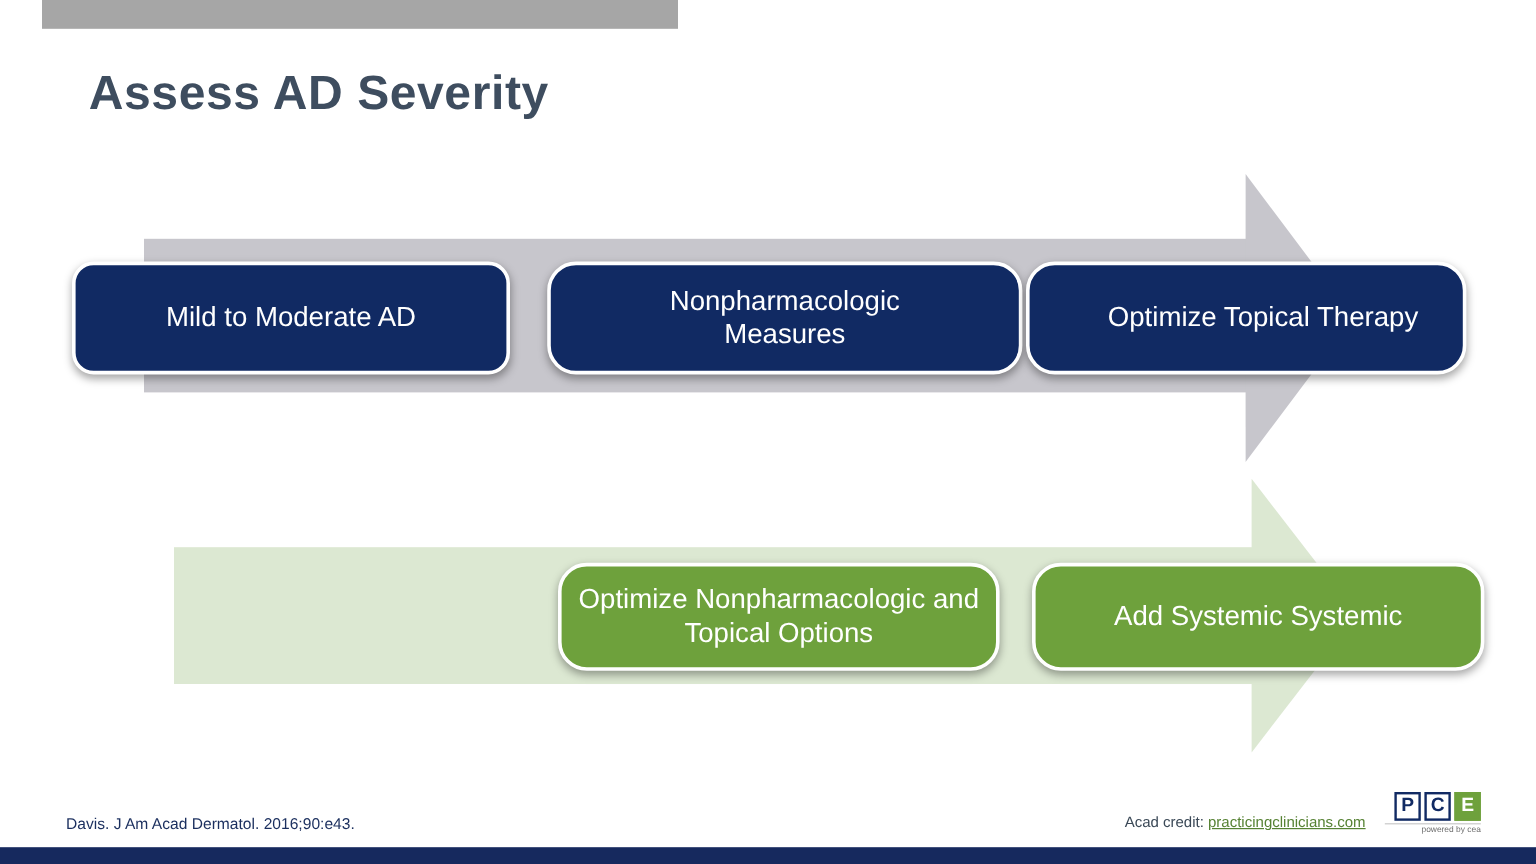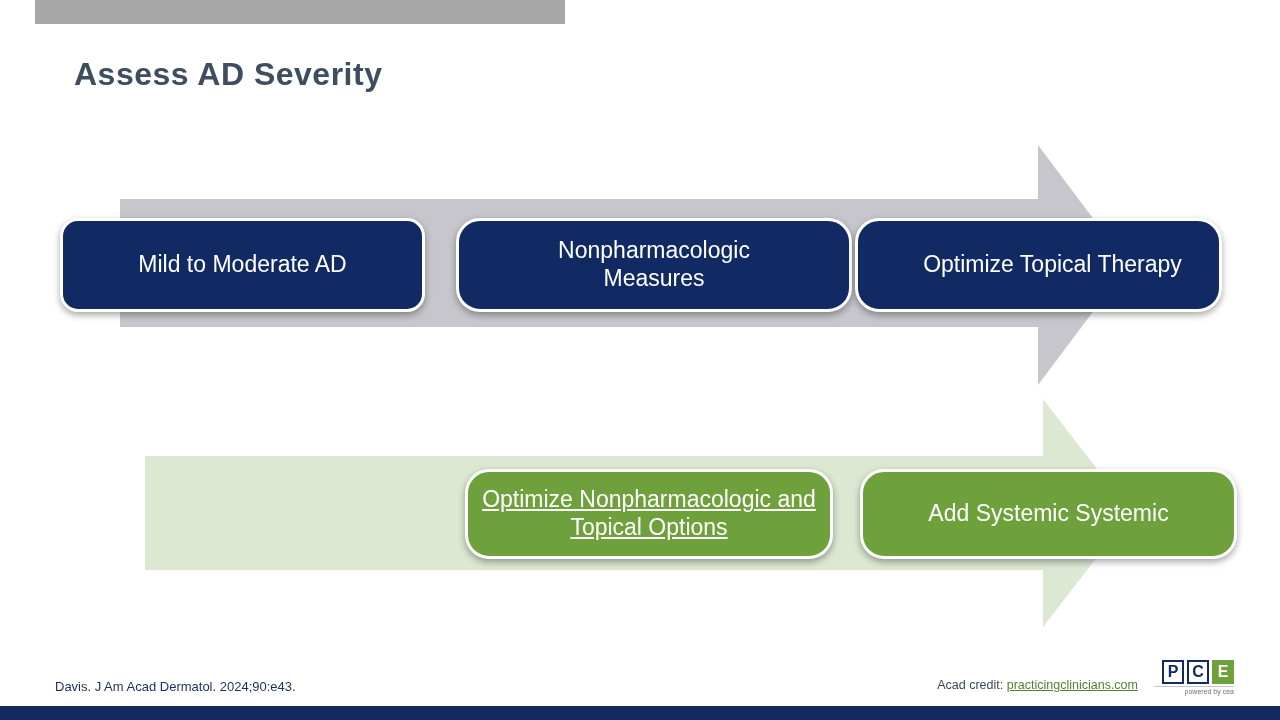--- a/index.html
+++ b/index.html
@@ -13,21 +13,21 @@
 
   .top-strip {
     position: absolute; left: 35px; top: 0;
     width: 530px; height: 24px;
     background: var(--strip, #a6a6a6);
   }
 
   .title {
     position: absolute; left: 74px; top: 56px;
     margin: 0;
-    font-size: 32px; font-weight: 700;
+    font-size: 40px; font-weight: 700;
     color: var(--title, #3e4d5f);
     letter-spacing: 0.5px;
   }
 
   
   .arrow-body { position: absolute; z-index: 1; }
   .arrow-head { position: absolute; z-index: 1; width: 0; height: 0; }
 
   .arrow-body.gray {
     left: 120px; top: 199px; width: 920px; height: 128px;
@@ -71,21 +71,21 @@
 
   .b1 { left: 60px;  width: 365px; border-radius: 18px; }
   .b2 { left: 456px; width: 396px; }
   .b3 { left: 855px; width: 367px; padding-left: 28px; }
   .b4 { left: 55px;  width: 385px; }
   .b5 { left: 465px; width: 368px; }
   .b6 { left: 860px; width: 377px; }
 
   .step-label { display: block; padding: 0 12px; }
   .wrap-narrow  { max-width: 270px; }
-  .wrap-medium  { max-width: 340px; text-decoration: underline; }
+  .wrap-medium  { max-width: 340px; }
 
   
   .citation {
     position: absolute; left: 55px; top: 679px;
     font-size: 13px; color: #1b2f5e;
   }
   .credit {
     position: absolute; right: 142px; top: 678px;
     font-size: 12.5px; color: #3a4856;
     white-space: nowrap;
@@ -153,21 +153,21 @@
   <div class="arrow-body lightgreen"></div>
   <div class="arrow-head lightgreen"></div>
 
   <div class="step-box green row-bottom b5">
     <span class="step-label wrap-medium">Optimize Nonpharmacologic and Topical Options</span>
   </div>
   <div class="step-box green row-bottom b6">
     <span class="step-label">Add Systemic Systemic</span>
   </div>
 
-  <div class="citation">Davis. J Am Acad Dermatol. 2024;90:e43.</div>
+  <div class="citation">Davis. J Am Acad Dermatol. 2016;90:e43.</div>
 
   <div class="credit">
     <span>Acad credit:</span>
     <a class="credit-link" href="#">practicingclinicians.com</a>
   </div>
 
   <div class="pce-logo">
     <div class="pce-row">
       <span class="pce-letter pce-p">P</span>
       <span class="pce-letter pce-c">C</span>

